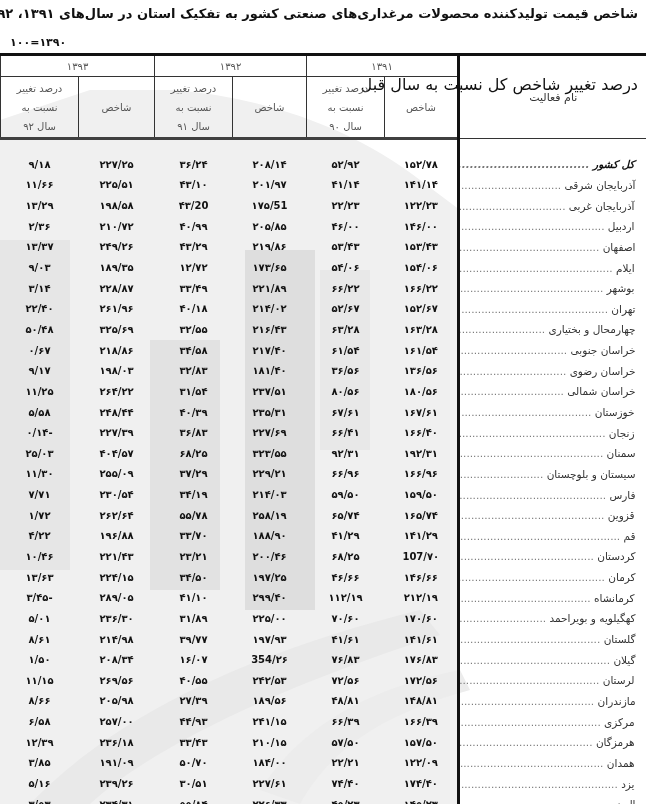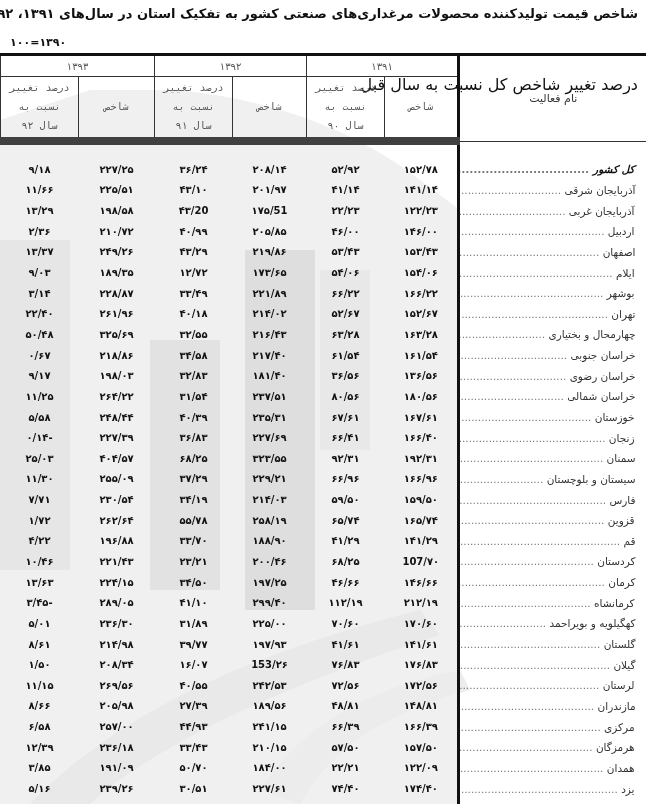--- a/index.html
+++ b/index.html
@@ -31,21 +31,21 @@
     table.grid {
       position: absolute; left: 0; top: 53px; width: 646px;
       border-collapse: collapse; direction: rtl; z-index: 2;
       table-layout: fixed;
     }
     table.grid th {
       font-weight: normal; font-size: 10px; color: #555; text-align: center;
       border-left: 1px solid #333; padding: 0;
     }
     table.grid thead tr.years th { height: 20px; border-bottom: 1px solid #333; }
-    table.grid thead tr.sub th { height: 60px; border-bottom: 8px solid #404040; line-height: 19px; font-family: Liberation Mono, monospace; }
+    table.grid thead tr.sub th { height: 60px; border-bottom: 3px solid #404040; line-height: 19px; }
     table.grid thead tr.years { border-top: 3px solid #111; }
     th.activity-head { border-left: 3px solid #111 !important; font-size: 11px !important; color: #333 !important; margin-left: 11px; }
     table.grid td {
       height: 20.65px; padding: 0; font-size: 10px; font-weight: bold;
       text-align: center; direction: rtl; white-space: nowrap;
     }
     td.name-cell {
       text-align: right; padding-right: 12px !important; font-weight: normal !important;
       font-size: 10.5px !important; color: #333; border-left: 3px solid #111;
       overflow: hidden;
@@ -337,21 +337,21 @@
         <td class="num">۴۱/۶۱</td>
         <td class="num">۱۹۷/۹۳</td>
         <td class="num">۳۹/۷۷</td>
         <td class="num">۲۱۴/۹۸</td>
         <td class="num">۸/۶۱</td>
       </tr>
       <tr>
         <td class="name-cell"><span>گیلان</span><span class="dots"> ............................................................</span></td>
         <td class="num">۱۷۶/۸۳</td>
         <td class="num">۷۶/۸۳</td>
-        <td class="num">153/۲۶</td>
+        <td class="num">354/۲۶</td>
         <td class="num">۱۶/۰۷</td>
         <td class="num">۲۰۸/۳۴</td>
         <td class="num">۱/۵۰</td>
       </tr>
       <tr>
         <td class="name-cell"><span>لرستان</span><span class="dots"> ............................................................</span></td>
         <td class="num">۱۷۲/۵۶</td>
         <td class="num">۷۲/۵۶</td>
         <td class="num">۲۴۲/۵۳</td>
         <td class="num">۴۰/۵۵</td>

